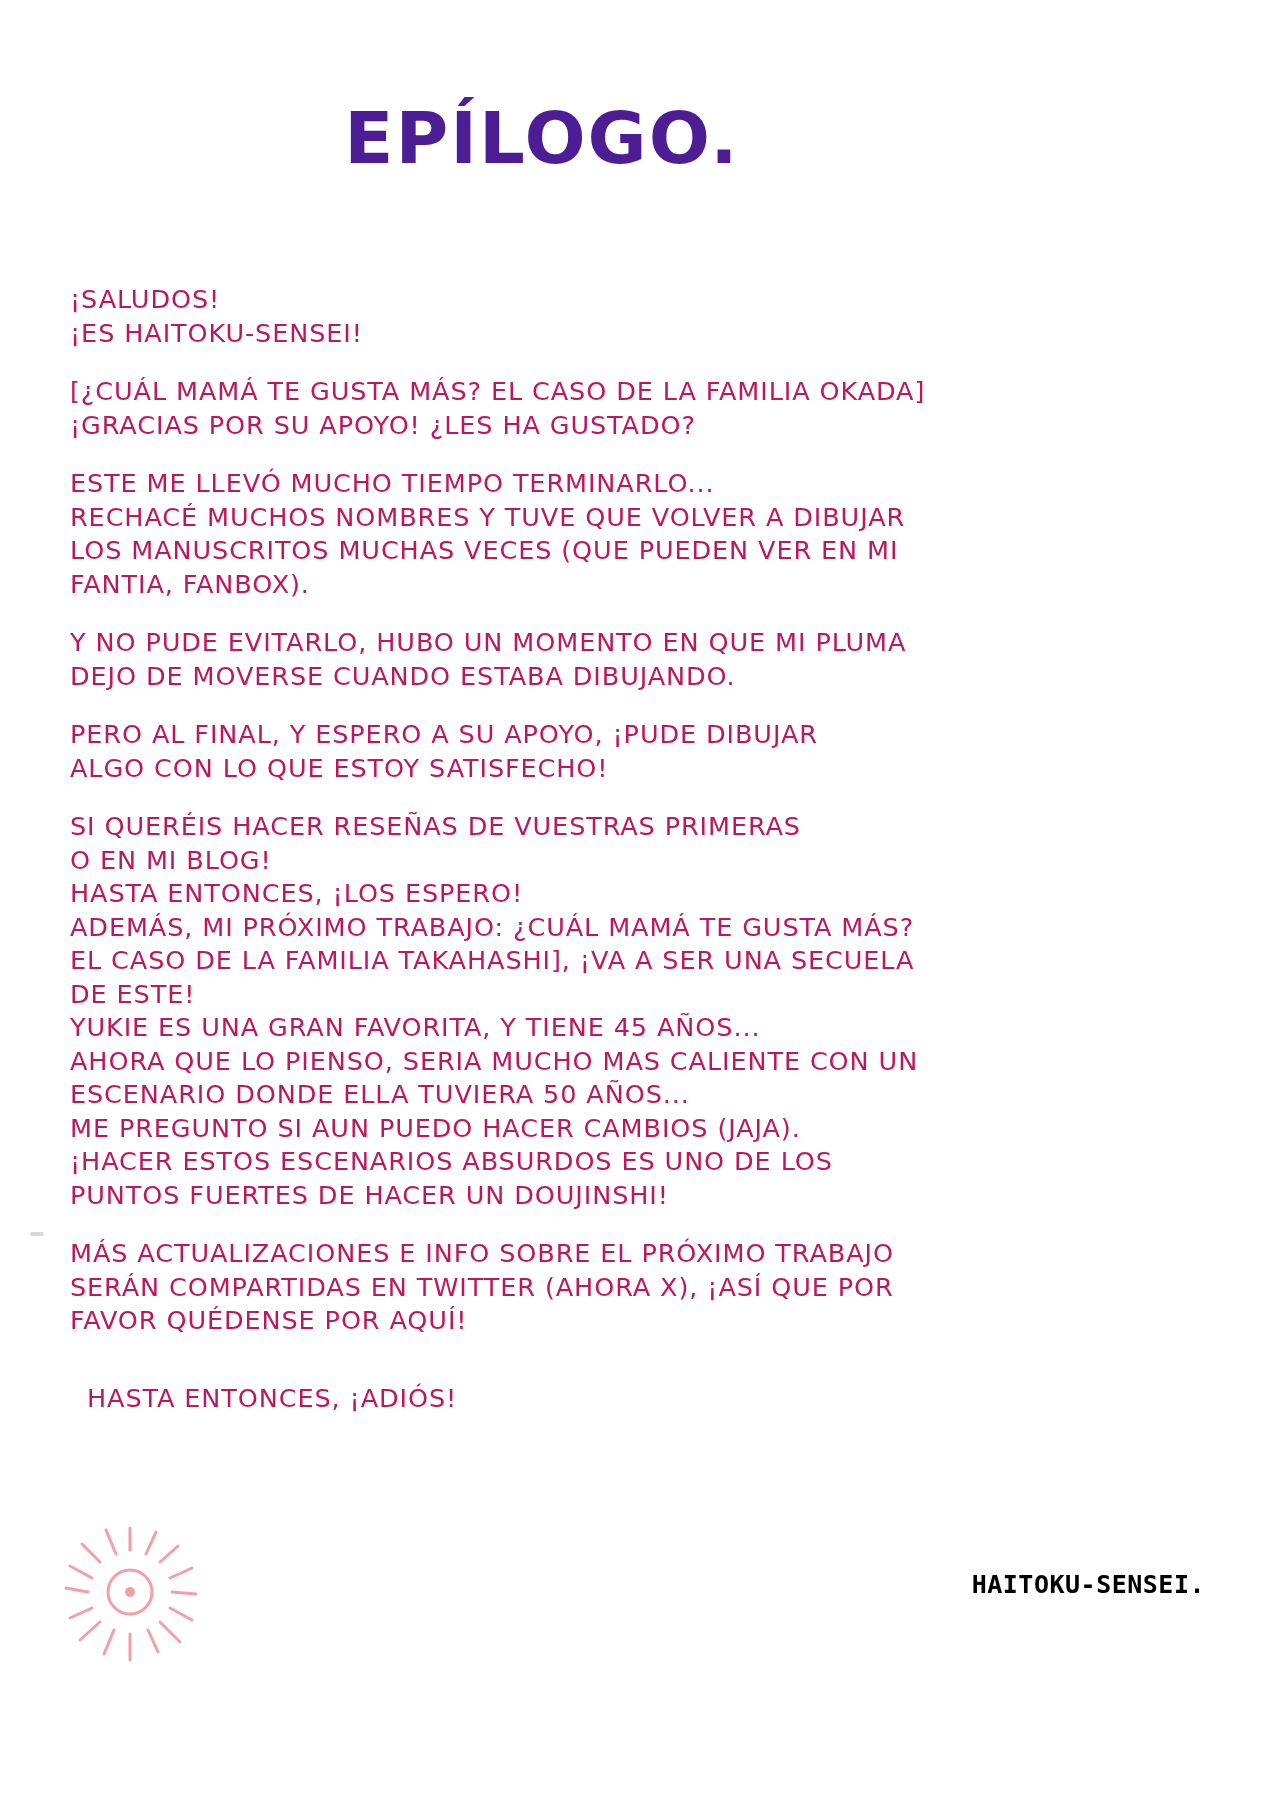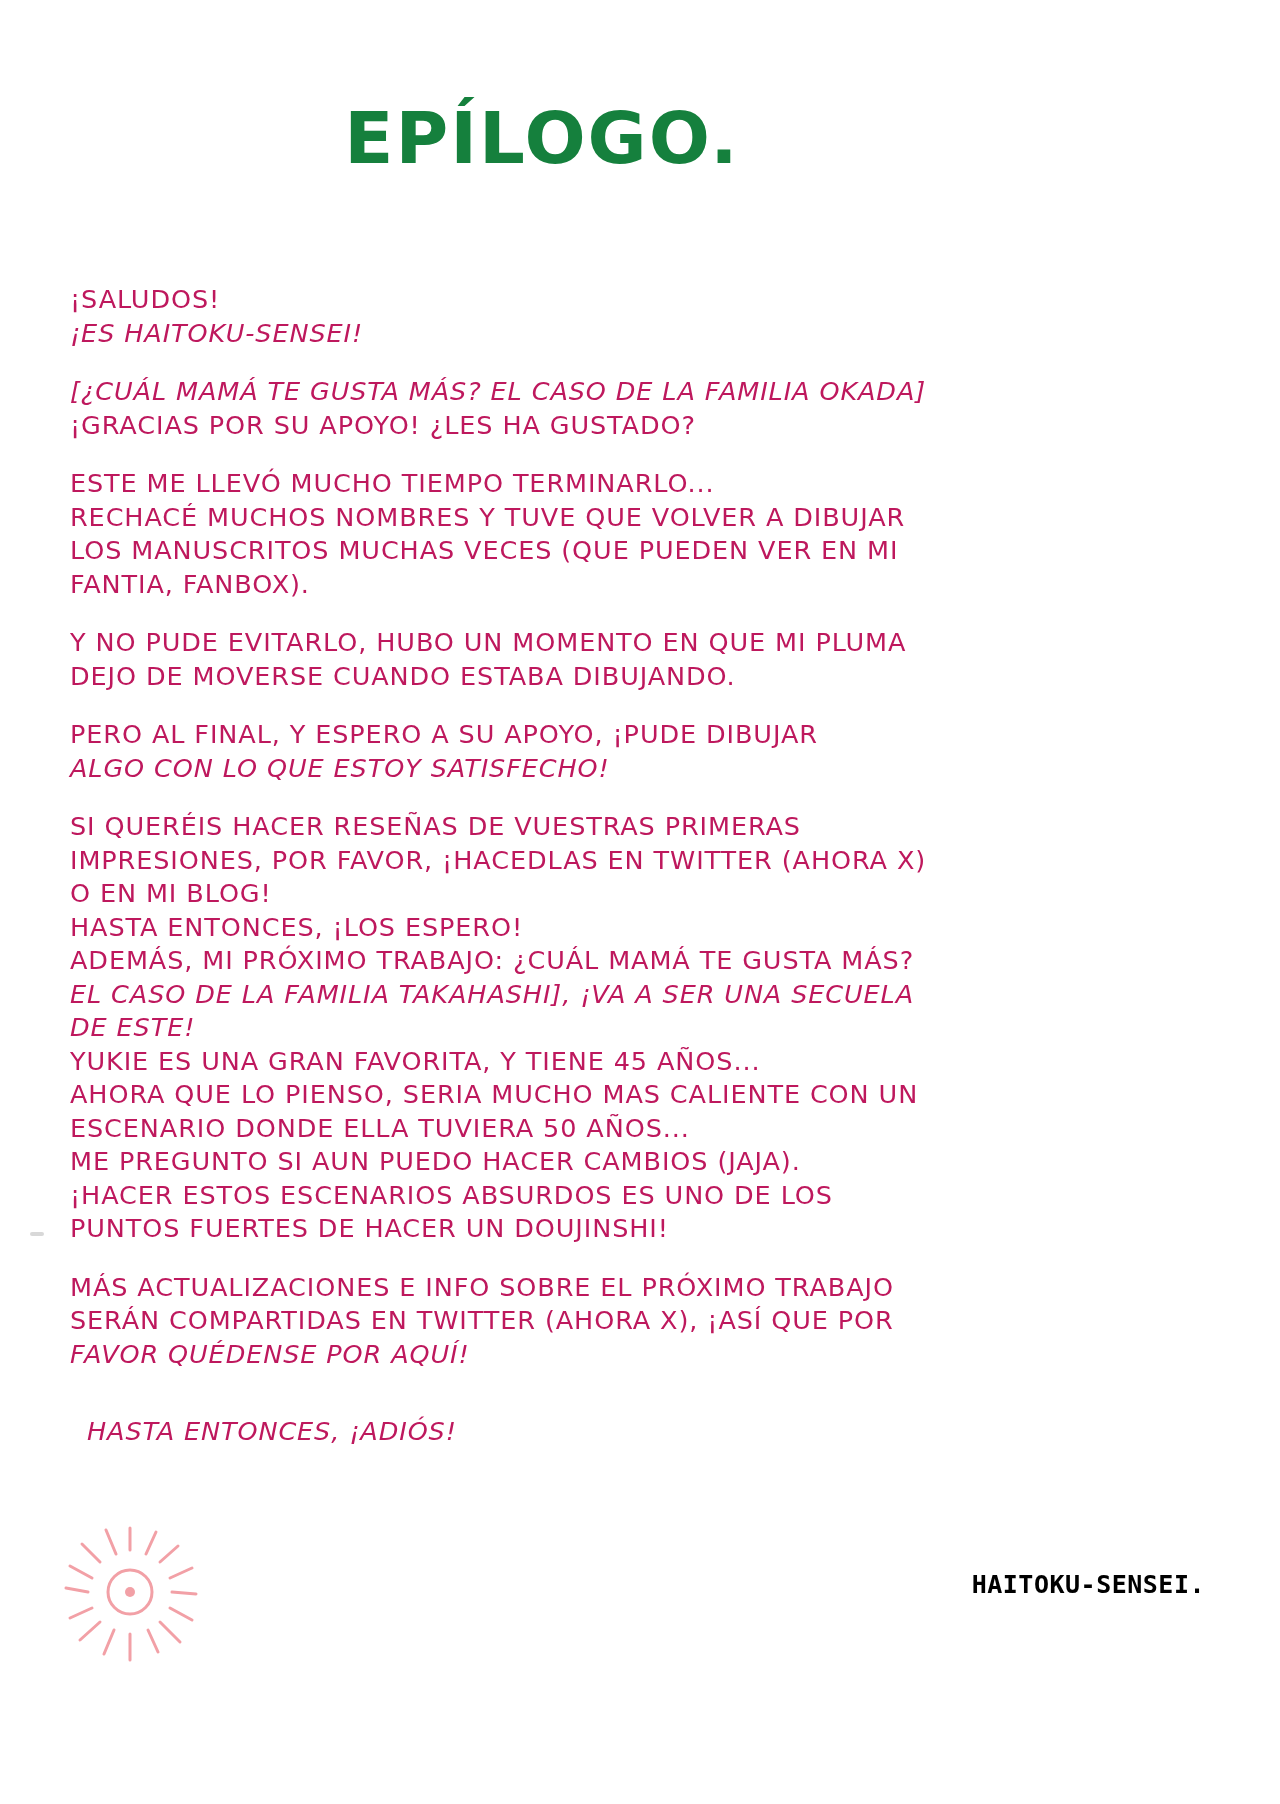--- a/index.html
+++ b/index.html
@@ -24,21 +24,21 @@
   .title {
     position: absolute;
     top: 96px;
     left: 0;
     width: 1084px;
     text-align: center;
     font-family: "DejaVu Sans", sans-serif;
     font-size: 72px;
     font-weight: 700;
     letter-spacing: 2px;
-    color: #15803d;
+    color: #4c1d95;
   }
   .body-text {
     position: absolute;
     top: 283px;
     left: 70px;
     width: 1130px;
     font-family: "DejaVu Sans", sans-serif;
     font-size: 25.5px;
     line-height: 33.5px;
     letter-spacing: 0.9px;
@@ -48,21 +48,20 @@
   .para {
     margin: 0 0 25px 0;
   }
   .para:last-child {
     margin-bottom: 0;
   }
   .line {
     white-space: pre-wrap;
   }
   .ital {
-    font-style: italic;
   }
   .sign {
     position: absolute;
     top: 1570px;
     right: 75px;
     font-family: "DejaVu Sans Mono", monospace;
     font-size: 25px;
     font-weight: 700;
     letter-spacing: 0.5px;
     color: #000000;
@@ -127,21 +126,20 @@
       <div class="line">DEJO DE MOVERSE CUANDO ESTABA DIBUJANDO.</div>
     </div>
 
     <div class="para">
       <div class="line">PERO AL FINAL, Y ESPERO A SU APOYO, ¡PUDE DIBUJAR</div>
       <div class="line ital">ALGO CON LO QUE ESTOY SATISFECHO!</div>
     </div>
 
     <div class="para">
       <div class="line">SI QUERÉIS HACER RESEÑAS DE VUESTRAS PRIMERAS</div>
-      <div class="line">IMPRESIONES, POR FAVOR, ¡HACEDLAS EN TWITTER (AHORA X)</div>
       <div class="line">O EN MI BLOG!</div>
       <div class="line">HASTA ENTONCES, ¡LOS ESPERO!</div>
       <div class="line">ADEMÁS, MI PRÓXIMO TRABAJO: ¿CUÁL MAMÁ TE GUSTA MÁS?</div>
       <div class="line ital">EL CASO DE LA FAMILIA TAKAHASHI], ¡VA A SER UNA SECUELA</div>
       <div class="line ital">DE ESTE!</div>
       <div class="line">YUKIE ES UNA GRAN FAVORITA, Y TIENE 45 AÑOS...</div>
       <div class="line">AHORA QUE LO PIENSO, SERIA MUCHO MAS CALIENTE CON UN</div>
       <div class="line">ESCENARIO DONDE ELLA TUVIERA 50 AÑOS...</div>
       <div class="line">ME PREGUNTO SI AUN PUEDO HACER CAMBIOS (JAJA).</div>
       <div class="line">¡HACER ESTOS ESCENARIOS ABSURDOS ES UNO DE LOS</div>

